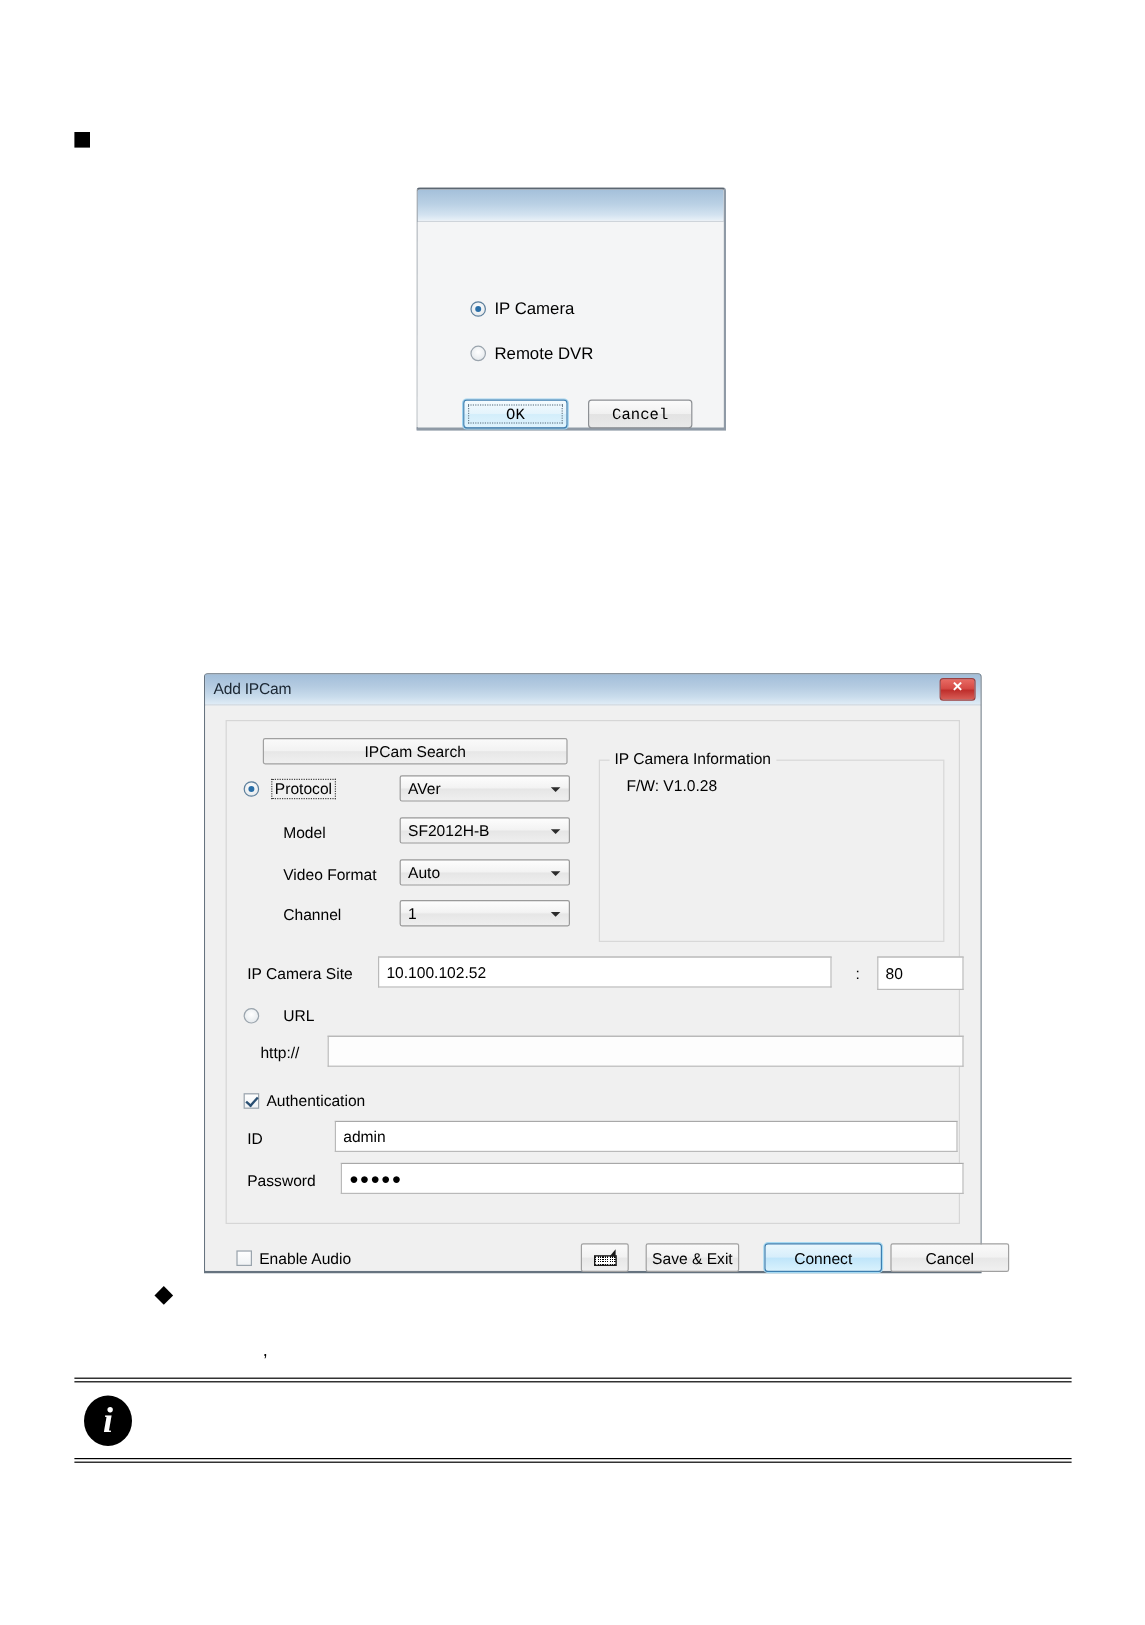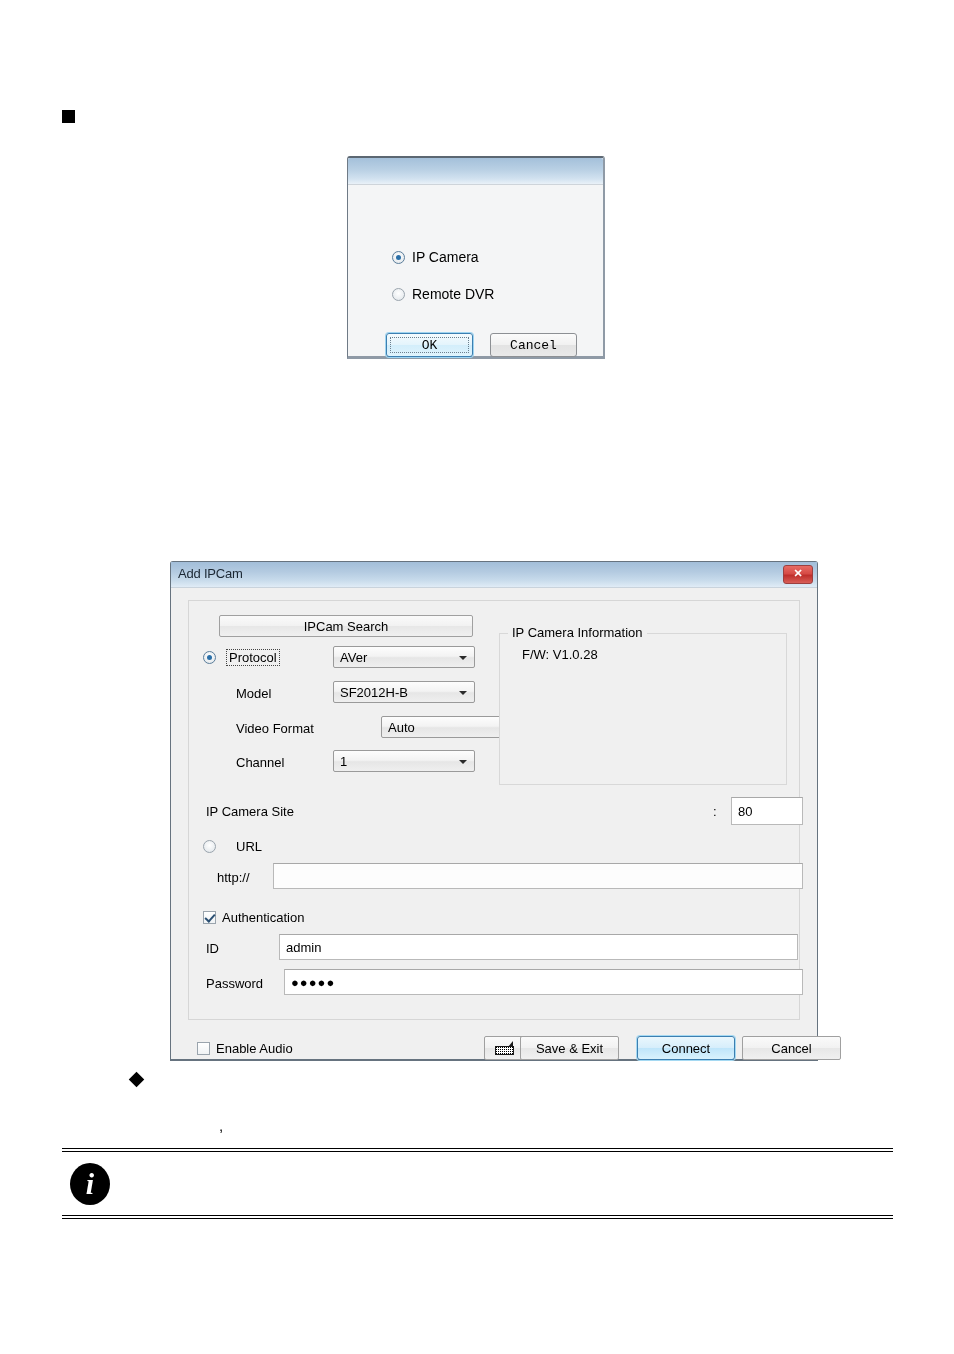--- a/index.html
+++ b/index.html
@@ -458,37 +458,40 @@
         <span class="arrow"></span>
       </div>
 
       <span class="lbl" style="left:47px; top:85px;">Model</span>
       <div class="combo" style="left:144px; top:80px; width:142px;">
         <span>SF2012H-B</span>
         <span class="arrow"></span>
       </div>
 
       <span class="lbl" style="left:47px; top:120px;">Video Format</span>
-      <div class="combo" style="left:144px; top:115px; width:142px;margin-left:48px;">
+      <div class="combo" style="left:144px; top:115px; width:142px;">
         <span>Auto</span>
         <span class="arrow"></span>
       </div>
 
       <span class="lbl" style="left:47px; top:154px;">Channel</span>
       <div class="combo" style="left:144px; top:149px; width:142px;">
         <span>1</span>
         <span class="arrow"></span>
       </div>
 
       <div class="groupbox">
         <span class="gb-title">IP Camera Information</span>
         <span class="gb-content">F/W: V1.0.28</span>
       </div>
 
       <span class="lbl" style="left:17px; top:203px;">IP Camera Site</span>
+      <div class="textbox" style="left:126px; top:196px; width:378px; height:26px;">
+        <span>10.100.102.52</span>
+      </div>
       <span class="lbl" style="left:524px; top:203px;">:</span>
       <div class="textbox" style="left:542px; top:196px; width:72px; height:28px;">
         <span>80</span>
       </div>
 
       <div class="cb-row" style="left:14px; top:238px;">
         <span class="radio"></span>
         <span style="margin-left:13px;">URL</span>
       </div>
       <span class="lbl" style="left:28px; top:269px;">http://</span>
@@ -520,21 +523,21 @@
         <span class="cb-label">Enable Audio</span>
       </div>
 
       <div class="icon-btn" style="left:296px; top:8px; width:40px; height:24px;">
         <span class="kbd-glyph">
           <span class="kb-body"></span>
           <span class="kb-arrow"></span>
         </span>
       </div>
 
-      <div class="wide-btn" style="left:332px; top:8px; width:99px; height:24px;">
+      <div class="wide-btn" style="left:350px; top:8px; width:78px; height:24px;">
         <span>Save &amp; Exit</span>
       </div>
 
       <div class="wide-btn btn-blue" style="left:449px; top:8px; width:98px; height:24px;">
         <span>Connect</span>
       </div>
 
       <div class="wide-btn" style="left:554px; top:8px; width:99px; height:24px;">
         <span>Cancel</span>
       </div>

